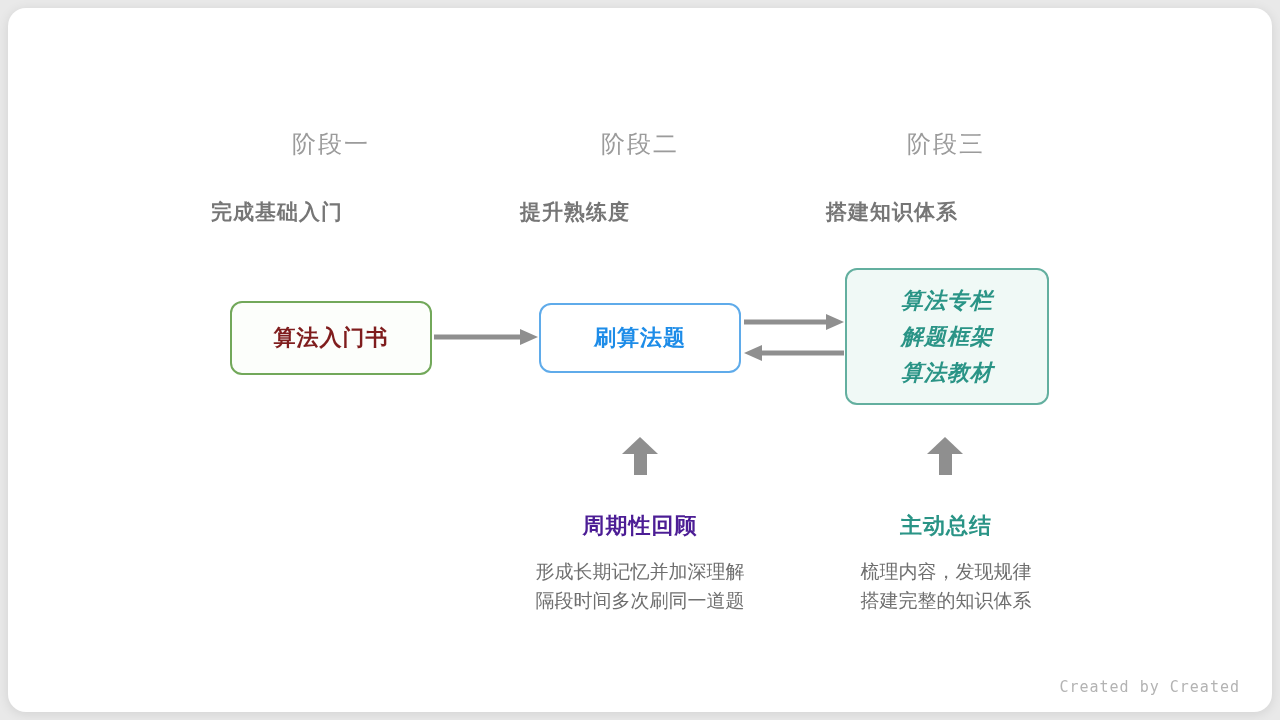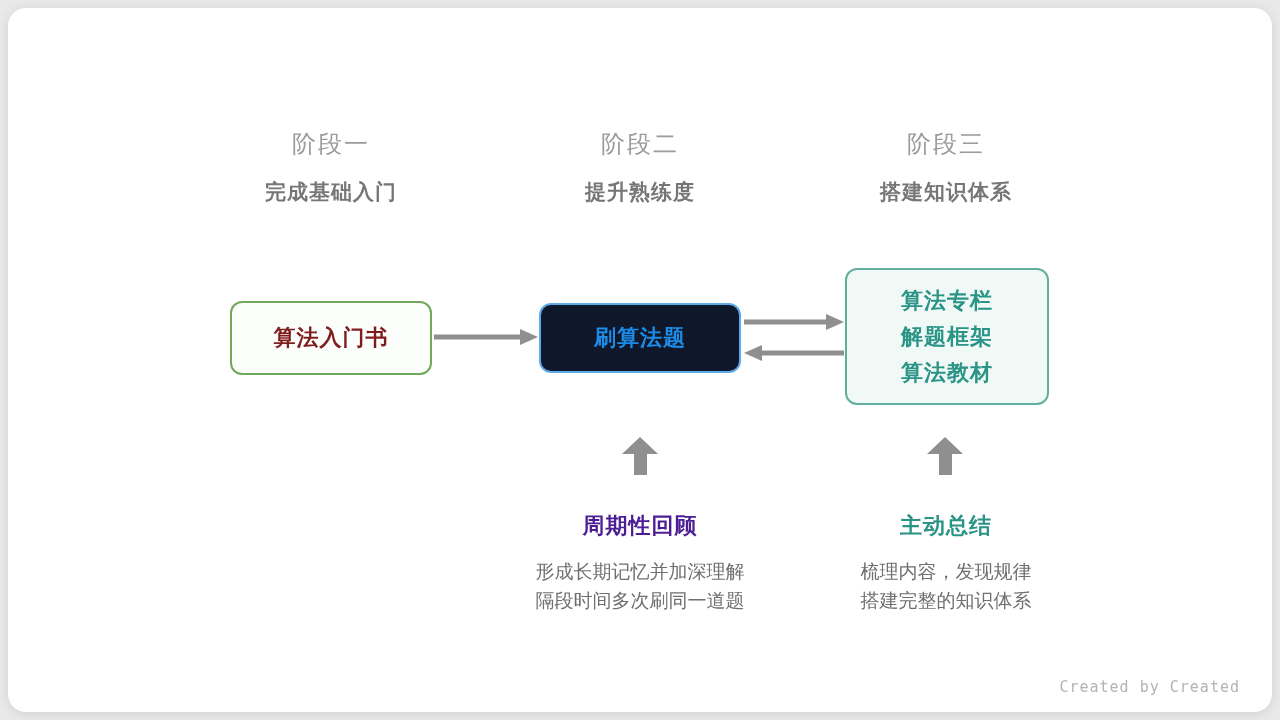--- a/index.html
+++ b/index.html
@@ -25,52 +25,53 @@
 
   .stage-label {
     width: 240px;
     text-align: center;
     font-size: 24px;
     color: #9b9b9b;
     letter-spacing: 2px;
   }
   .stage-sub {
     width: 240px;
-    text-align: center;
+    text-align: left;
     font-size: 21px;
     font-weight: bold;
     color: #767676;
     letter-spacing: 1px;
+    margin-top: 20px;
   }
 
   .node {
     position: absolute;
     border: 2px solid;
     border-radius: 12px;
     display: flex;
     flex-direction: column;
     align-items: center;
     justify-content: center;
     font-weight: bold;
     font-size: 22px;
     letter-spacing: 1px;
   }
   .node-intro {
     left: 230px; top: 301px; width: 198px; height: 70px;
     border-color: #72a85a; color: #7f1d1d; background: #fcfefb;
   }
   .node-practice {
     left: 539px; top: 303px; width: 198px; height: 66px;
-    border-color: #5fabea; color: #1d8ce8; background: #0f172a;
+    border-color: #5fabea; color: #1d8ce8; background: #ffffff;
   }
   .node-knowledge {
     left: 845px; top: 268px; width: 200px; height: 133px;
     border-color: #63af9f; color: #2a9486; background: #f0f9f6;
   }
-  .node-knowledge .line { line-height: 36px; }
+  .node-knowledge .line { line-height: 36px; font-style: italic; }
 
   .h-arrow { position: absolute; }
 
   .up-arrow {
     position: absolute;
     width: 36px;
     display: flex;
     flex-direction: column;
     align-items: center;
   }

